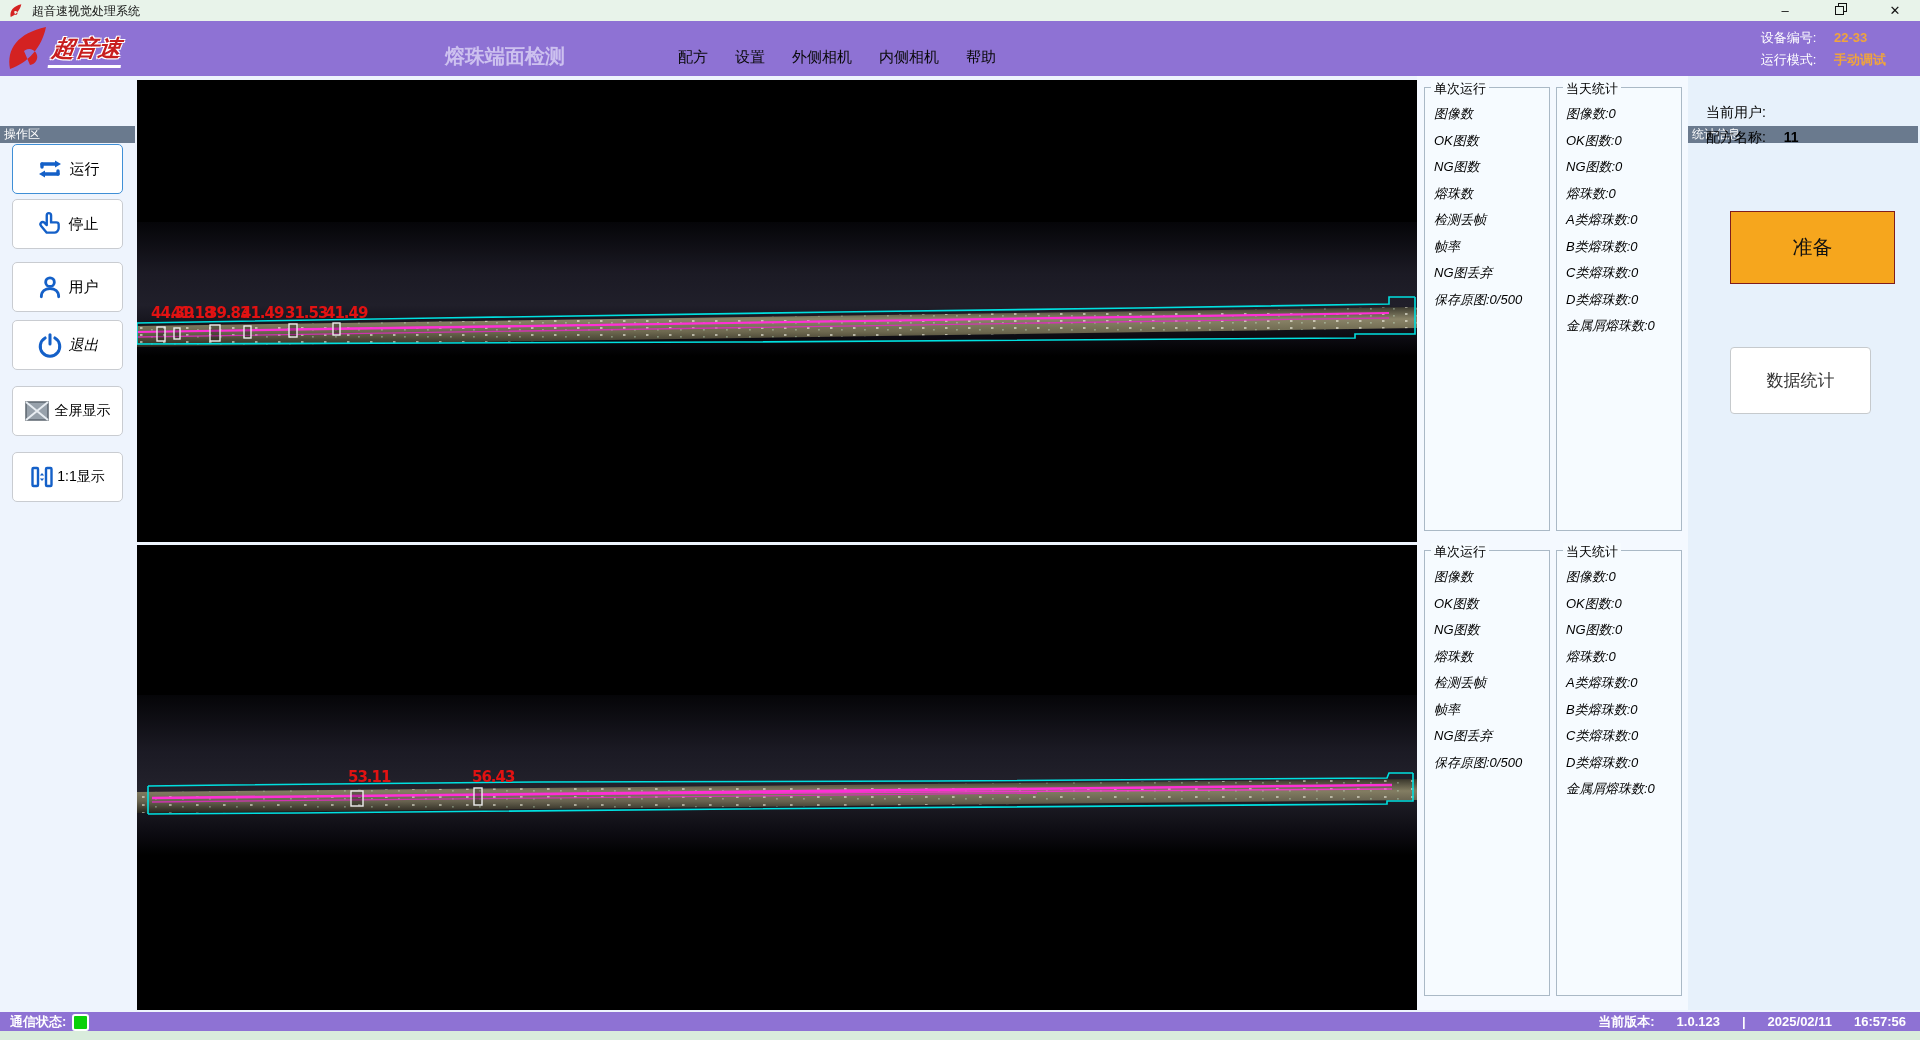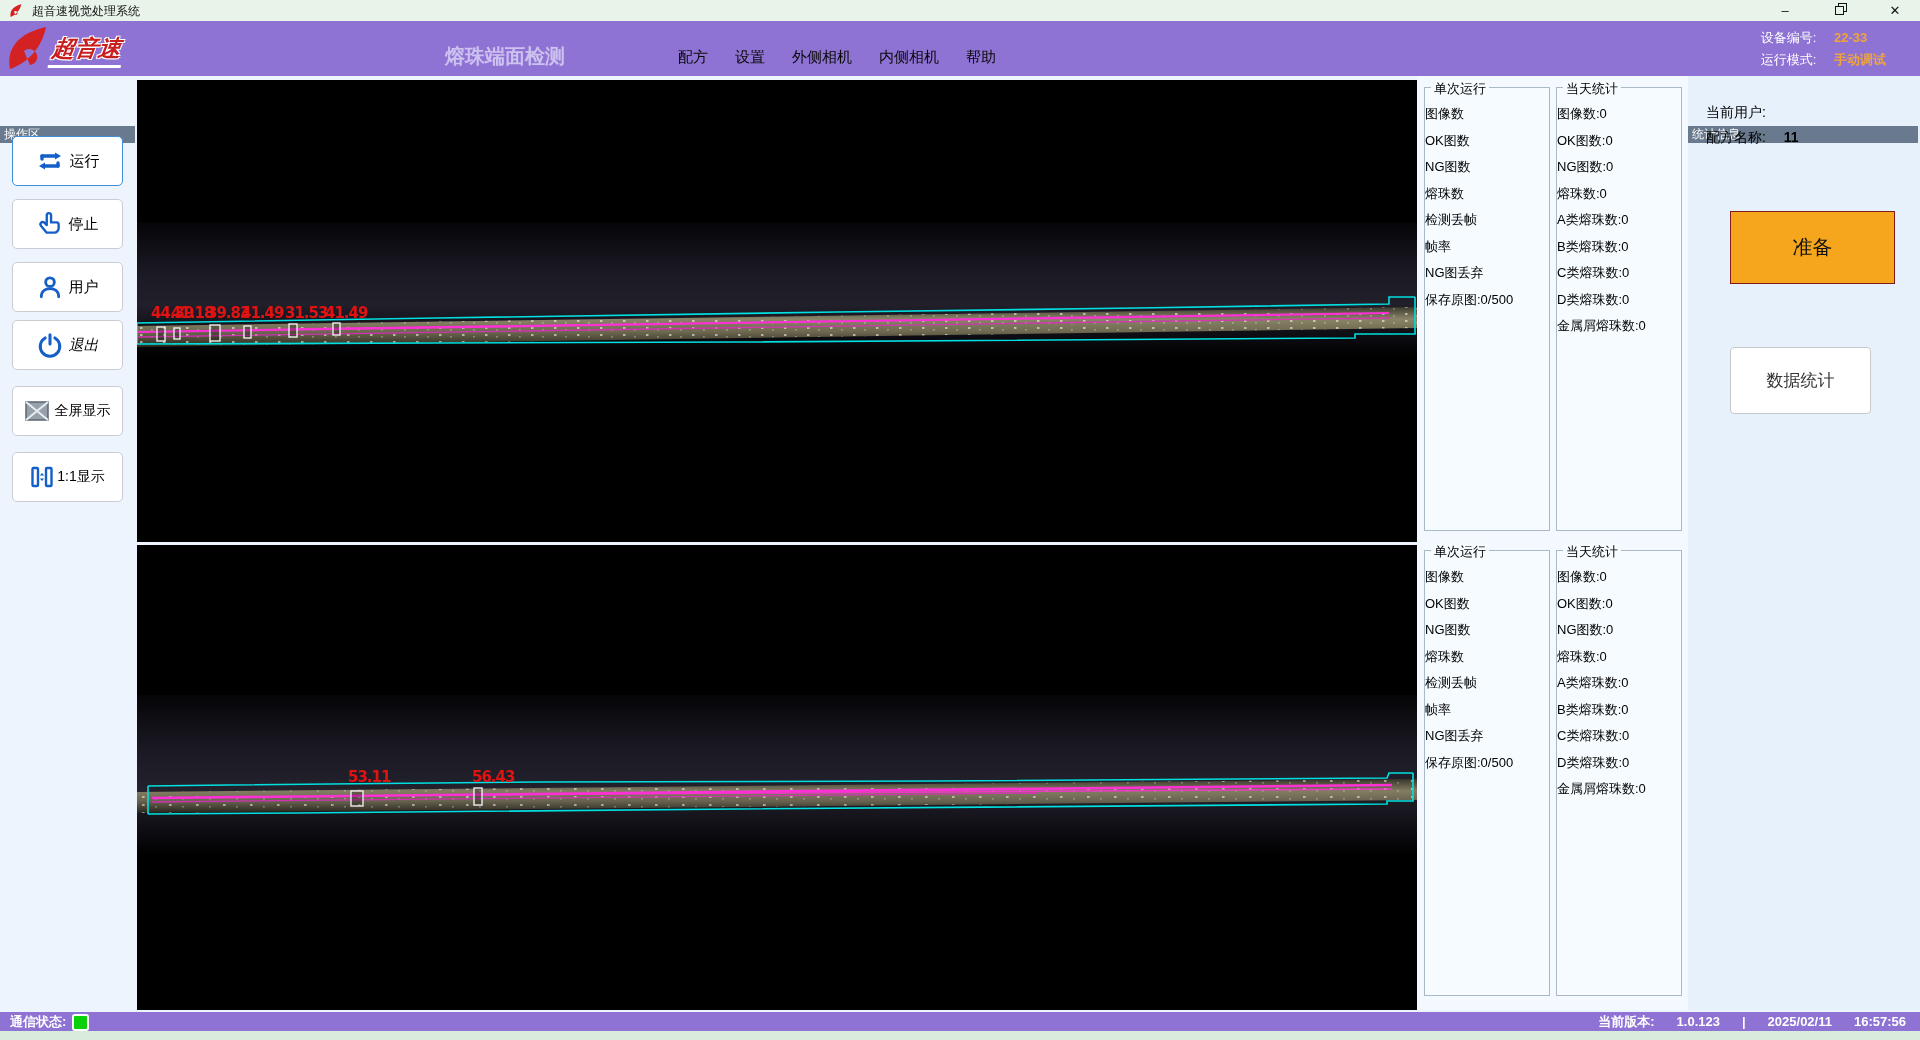--- a/index.html
+++ b/index.html
@@ -43,21 +43,21 @@
   .overlay{position:absolute;left:0;top:0;width:1280px;height:100%;}
   .annotation{position:absolute;font-size:15px;font-weight:bold;color:#e11212;
               letter-spacing:-1px;white-space:nowrap;font-family:"DejaVu Sans",sans-serif;}
   #cam1 .annotation{top:224px;}
   #cam2 .annotation{top:223px;}
   
   #statsarea{position:absolute;left:1417px;top:76px;width:271px;height:934px;background:#f4f9ff;}
   .groupbox{position:absolute;width:126px;border:1px solid #aab9c6;background:#f6fbff;box-sizing:border-box;}
   .groupbox .gtitle{position:absolute;top:-8px;left:6px;background:#f6fbff;padding:0 3px;
                     font-size:13px;color:#000;white-space:nowrap;}
-  .grows{position:absolute;left:0;top:13px;right:2px;}
+  .grows{position:absolute;left:9px;top:13px;right:2px;font-style:italic;}
   .stat-row{height:26.5px;line-height:26.5px;font-size:13px;color:#000;white-space:nowrap;}
   
   #infopanel{position:absolute;left:1688px;top:76px;width:232px;height:934px;background:#e7f1fb;}
   #infopanel .panel-caption{width:230px;}
   .inforow{position:absolute;left:18px;font-size:14px;color:#000;}
   #btn-ready{position:absolute;left:42px;top:135px;width:165px;height:73px;background:#f6a61d;
              border:1px solid #7f1d1d;font-size:20px;color:#111;display:flex;align-items:center;
              justify-content:center;box-sizing:border-box;cursor:default;}
   #btn-data{position:absolute;left:42px;top:271px;width:141px;height:67px;background:#fff;
             border:1px solid #c6cacd;border-radius:4px;font-size:17px;color:#333;display:flex;
@@ -107,21 +107,21 @@
       <div class="row">
         <span class="lbl">运行模式:</span>
         <span class="val">手动调试</span>
       </div>
     </div>
   </div>
 
   <div id="sidebar">
     <div class="panel-caption">操作区</div>
 
-    <div class="sbtn active" style="top:60px;">
+    <div class="sbtn active" style="top:68px;">
       <svg width="28" height="24" viewBox="0 0 28 24">
         <path d="M6 7 H19" stroke="#1460c8" stroke-width="3.4" fill="none" stroke-linecap="round"></path>
         <path d="M19 3.5 L25 7 L19 10.5 Z" fill="#1460c8"></path>
         <path d="M22 17 H9" stroke="#1460c8" stroke-width="3.4" fill="none" stroke-linecap="round"></path>
         <path d="M9 13.5 L3 17 L9 20.5 Z" fill="#1460c8"></path>
         <path d="M6 7 V10 M22 14 V17" stroke="#1460c8" stroke-width="3.4" stroke-linecap="round"></path>
       </svg>
       <span>运行</span>
     </div>
 

